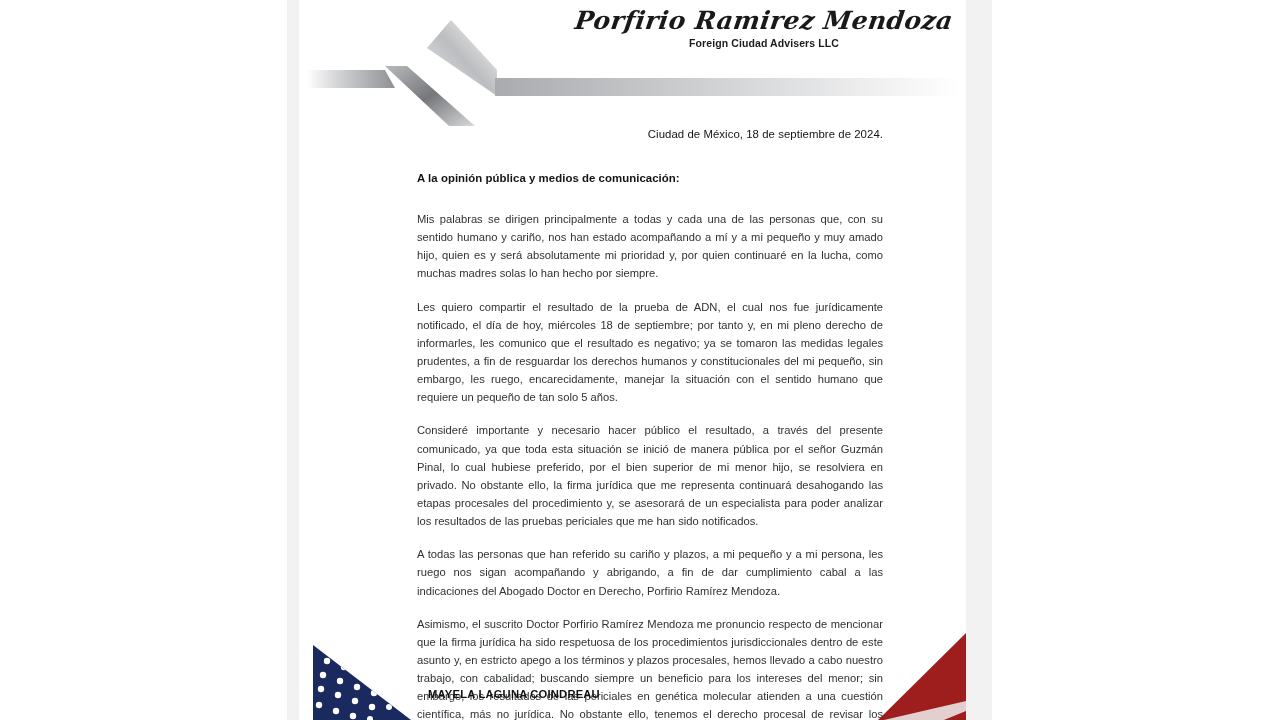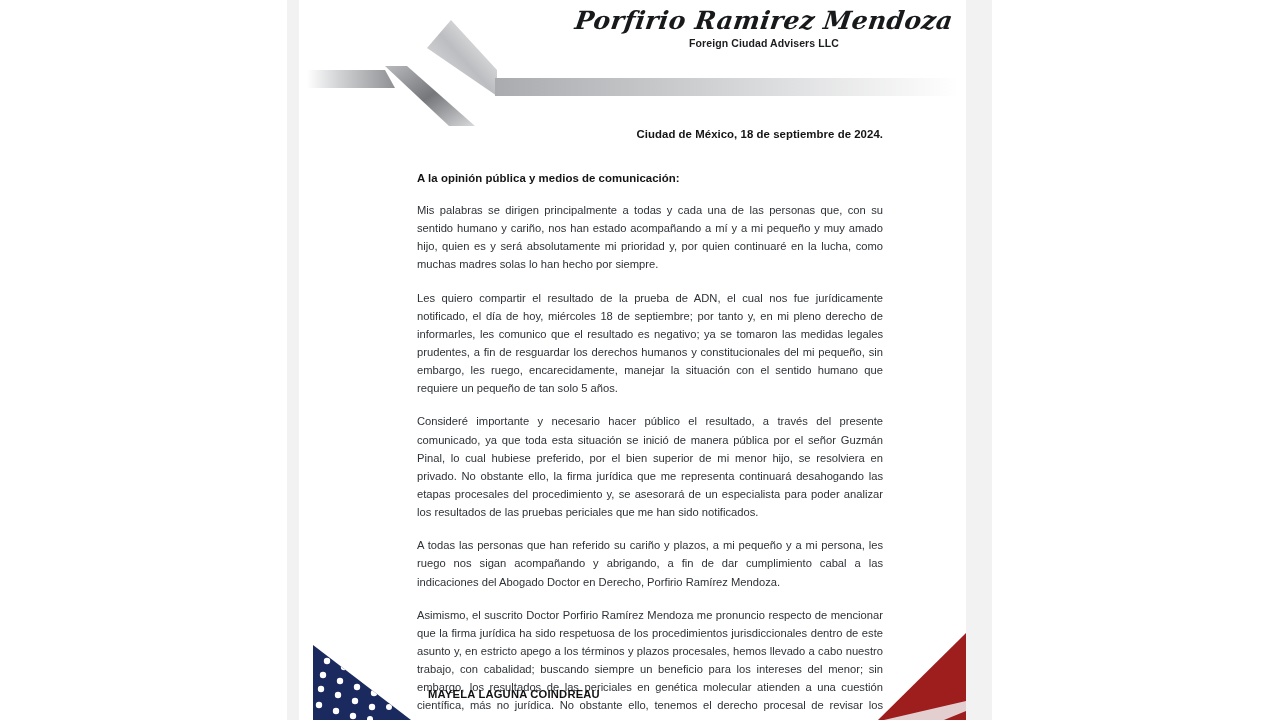--- a/index.html
+++ b/index.html
@@ -95,31 +95,31 @@
     position: absolute;
     left: 118px;
     top: 128px;
     width: 466px;
     z-index: 3;
   }
 
   .date-line {
     text-align: right;
     font-size: 11.4px;
-    font-weight: bold;
+    font-weight: normal;
     color: #141414;
     margin-bottom: 32px;
     letter-spacing: 0.05px;
   }
 
   .salutation {
     font-size: 11.4px;
     font-weight: bold;
     color: #141414;
-    margin-bottom: 17px;
+    margin-bottom: 26px;
     letter-spacing: 0.05px;
   }
 
   .para {
     font-size: 11.2px;
     line-height: 1.62;
     color: #2e3236;
     text-align: justify;
     margin: 0 0 15px 0;
   }

